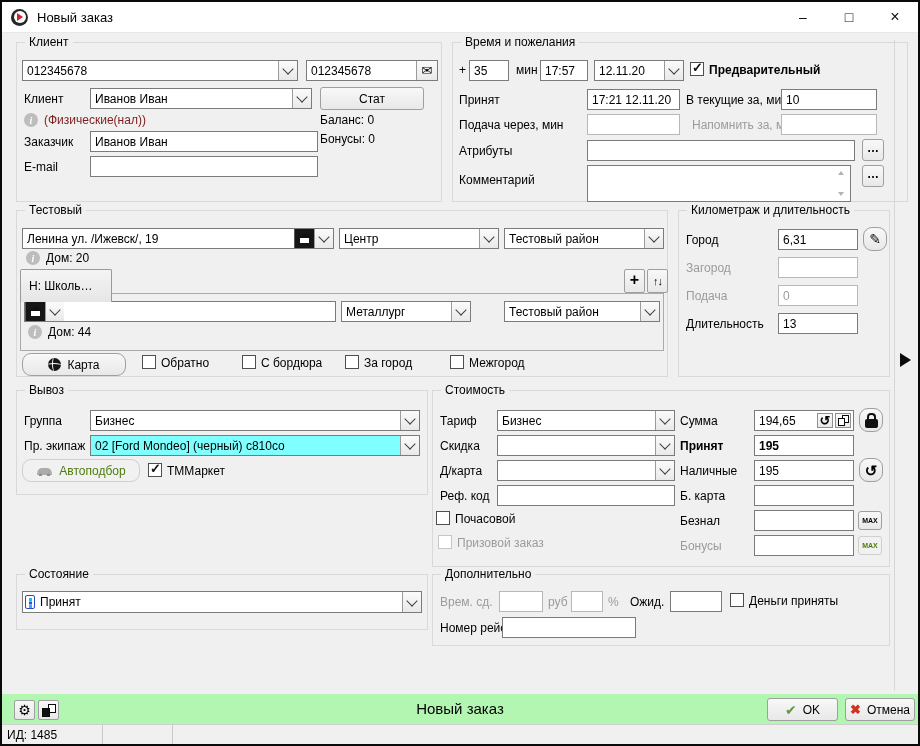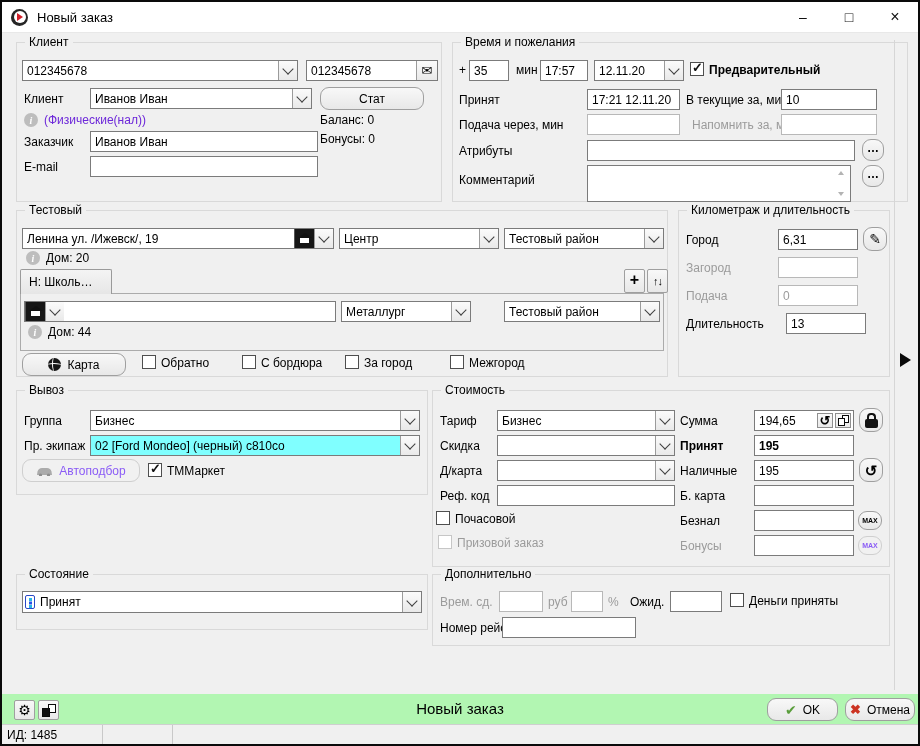--- a/index.html
+++ b/index.html
@@ -10,35 +10,35 @@
   .app-icon{width:17px;height:17px;border-radius:50%;background:#262626;margin-left:9px;position:relative;flex:0 0 auto}
   .app-icon::before{content:"";position:absolute;inset:2.5px;border-radius:50%;background:#fff}
   .app-icon::after{content:"";position:absolute;left:6px;top:4.5px;border-left:6px solid #d21f2a;border-top:4px solid transparent;border-bottom:4px solid transparent}
   .title-text{margin-left:9px;font-size:13px}
   .win-controls{position:absolute;right:0;top:0;height:30px;display:flex}
   .win-btn{width:46px;height:30px;display:flex;align-items:center;justify-content:center;font-size:14px;color:#111}
   
   .lbl{position:absolute;white-space:nowrap;line-height:15px}
   .gray{color:#9b9b9b}
   .bold{font-weight:bold}
-  .link{color:#6d28d9}
+  .link{color:#7f1d1d}
   .grp{position:absolute;border:1px solid #d9d9d9;box-sizing:border-box}
   .glabel{position:absolute;top:-8px;left:8px;background:#f0f0f0;padding:0 4px;line-height:15px;white-space:nowrap}
   .txtbox{position:absolute;box-sizing:border-box;height:21px;border:1px solid #7b7b7b;background:#fff;
     font-family:"Liberation Sans",sans-serif;font-size:12px;padding:1px 4px;color:#000;outline:none}
   .txtbox.dis{border-color:#b8b8b8;color:#9b9b9b}
   .combo{position:absolute;box-sizing:border-box;height:21px;border:1px solid #7b7b7b;background:#fff;display:flex;align-items:center}
   .combo .ctext{flex:1;padding:0 4px;white-space:nowrap;overflow:hidden}
   .combo.hl{background:#80ffff}
   .cbtn{width:18px;align-self:stretch;display:flex;align-items:center;justify-content:center;border-left:1px solid #9b9b9b;background:linear-gradient(#fbfbfb,#e9e9e9);flex:0 0 auto}
   .chev{width:7px;height:7px;border-right:1.5px solid #3f3f3f;border-bottom:1.5px solid #3f3f3f;transform:rotate(45deg);margin-top:-3px}
   .btn{position:absolute;box-sizing:border-box;display:flex;align-items:center;justify-content:center;gap:6px;
-    background:linear-gradient(#f8f8f8,#e8e8e8);border:1px solid #9f9f9f;border-radius:9px;font-size:12px;color:#000}
+    background:linear-gradient(#f8f8f8,#e8e8e8);border:1px solid #9f9f9f;border-radius:3px;font-size:12px;color:#000}
   .btn.rd{border-radius:9px}
-  .btn.dis{color:#8b5cf6;border-color:#cfcfcf;background:#f1f1f1}
+  .btn.dis{color:#4d7c0f;border-color:#cfcfcf;background:#f1f1f1}
   .cb{position:absolute;width:14px;height:14px;box-sizing:border-box;border:1px solid #4e4e4e;background:#fff}
   .cb.chk::after{content:"✓";position:absolute;left:1px;top:-3px;font-size:13px;font-weight:bold;color:#111}
   .cb.dis{border-color:#c6c6c6}
   .info-ic{position:absolute;width:14px;height:14px;border-radius:50%;background:#bdbdbd;color:#fff;
     font-family:"Liberation Serif",serif;font-style:italic;font-weight:bold;font-size:10px;display:flex;align-items:center;justify-content:center}
   
   .home-ic{position:relative;width:9px;height:5px;background:#111;margin-top:4px}
   .home-ic::before{content:"";position:absolute;left:-2.5px;top:-5px;border-left:7px solid transparent;border-right:7px solid transparent;border-bottom:5px solid #111}
   .globe-ic{width:13px;height:13px;border-radius:50%;background:#161616;position:relative;overflow:hidden;flex:0 0 auto}
   .globe-ic::before{content:"";position:absolute;left:3.5px;top:-2px;width:5px;height:16px;border-left:1.5px solid #fff;border-radius:50%}
@@ -52,21 +52,21 @@
   .pages.dark::after{background:#111}
   .pages.sm{width:11px;height:11px}
   .pages.sm::before,.pages.sm::after{width:7px;height:8px;border-width:1.2px}
   .status-ic{width:10px;height:14px;box-sizing:border-box;border:1px solid #2a48c8;border-radius:2px;background:#fff;position:relative;margin:0 5px 0 2px;flex:0 0 auto}
   .status-ic::before{content:"";position:absolute;left:2.5px;top:2px;width:3px;height:2.5px;background:#29b6e8;box-shadow:0 3.5px 0 #2953e8,0 7px 0 #29b6e8}
   .mini-btn{width:16px;height:15px;box-sizing:border-box;border:1px solid #8f8f8f;background:linear-gradient(#fafafa,#e9e9e9);
     display:flex;align-items:center;justify-content:center;font-size:11px;font-weight:bold;margin-left:2px;flex:0 0 auto}
   .sc-up{position:absolute;width:0;height:0;border-left:3px solid transparent;border-right:3px solid transparent;border-bottom:4px solid #b3b3b3}
   .sc-dn{position:absolute;width:0;height:0;border-left:3px solid transparent;border-right:3px solid transparent;border-top:4px solid #b3b3b3}
   .tab{position:absolute;box-sizing:border-box;background:linear-gradient(#f4f4f4,#e6e6e6);border:1px solid #9a9a9a;border-bottom:none;
-    border-radius:2px 2px 0 0;display:flex;align-items:center;padding:8px 8px;z-index:2}
+    border-radius:2px 2px 0 0;display:flex;align-items:center;padding:16px 8px;z-index:2}
   .panel{position:absolute;box-sizing:border-box;border:1px solid #ababab;background:#f0f0f0}
   .vdiv{position:absolute;width:1px;background:#d6d6d6}
   .expand-arrow{position:absolute;width:0;height:0;border-top:7px solid transparent;border-bottom:7px solid transparent;border-left:11px solid #0a0a0a}
   
   .banner{position:absolute;left:0;right:0;top:692px;height:30px;background:#b2f6b2}
   .banner-title{position:absolute;left:0;right:0;top:6px;text-align:center;font-size:15px}
   .statusbar{position:absolute;left:0;right:0;top:722px;height:20px;background:#f0f0f0;border-top:1px solid #cfcfcf}
   .scell{position:absolute;top:0;bottom:0;border-right:1px solid #c9c9c9}
   .undo-g{font-size:13px;font-weight:bold;line-height:1}
 </style>
@@ -235,21 +235,21 @@
   <span class="lbl" style="left:684px;top:231px">Город</span>
   <input class="txtbox" style="left: 776px; top: 227px; width: 80px;" value="6,31">
   <div class="btn rd" style="left:861px;top:225px;width:24px;height:24px">
     <span style="font-size:14px">✎</span>
   </div>
   <span class="lbl gray" style="left:684px;top:259px">Загород</span>
   <input class="txtbox dis" style="left: 776px; top: 255px; width: 80px;">
   <span class="lbl gray" style="left:684px;top:287px">Подача</span>
   <input class="txtbox dis" style="left: 776px; top: 283px; width: 80px;" value="0">
   <span class="lbl" style="left:684px;top:315px">Длительность</span>
-  <input class="txtbox" style="left: 776px; top: 311px; width: 80px; margin-left: 8px;" value="13">
+  <input class="txtbox" style="left: 776px; top: 311px; width: 80px;" value="13">
 
   <div class="vdiv" style="left:892px;top:38px;height:650px"></div>
   <div class="expand-arrow" style="left:898px;top:351px"></div>
 
   <div class="grp" style="left:14px;top:388px;width:412px;height:105px">
     <span class="glabel">Вывоз</span>
   </div>
   <span class="lbl" style="left:22px;top:412px">Группа</span>
   <div class="combo" style="left:88px;top:408px;width:330px">
     <span class="ctext">Бизнес</span>

